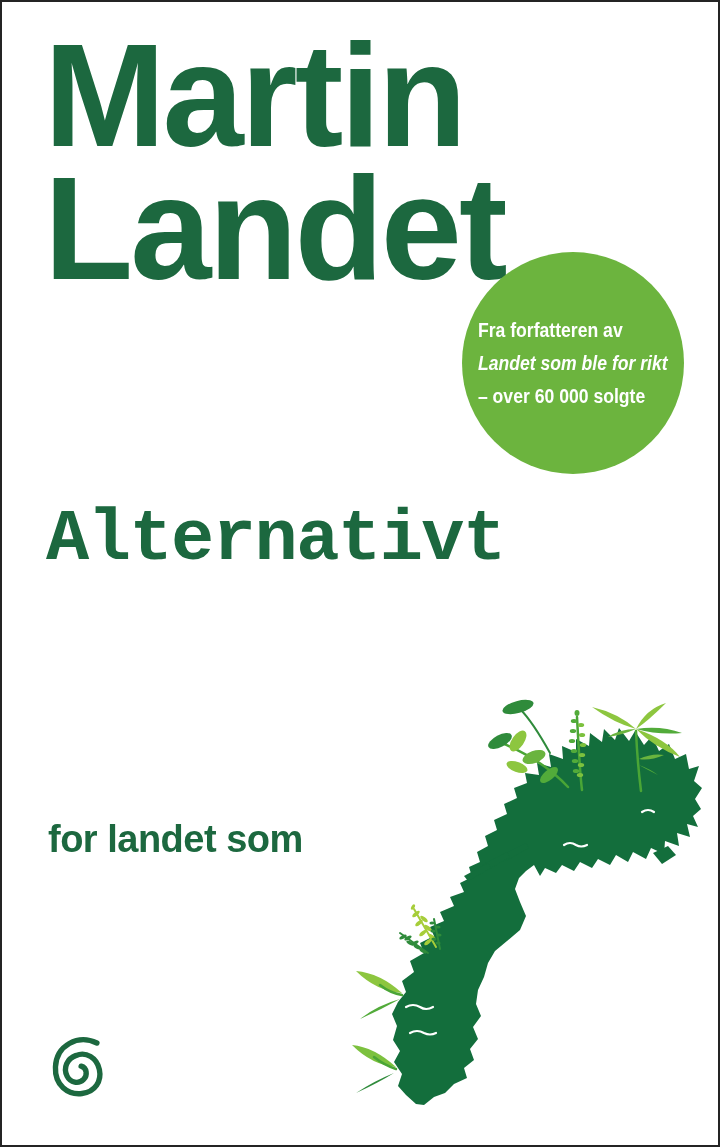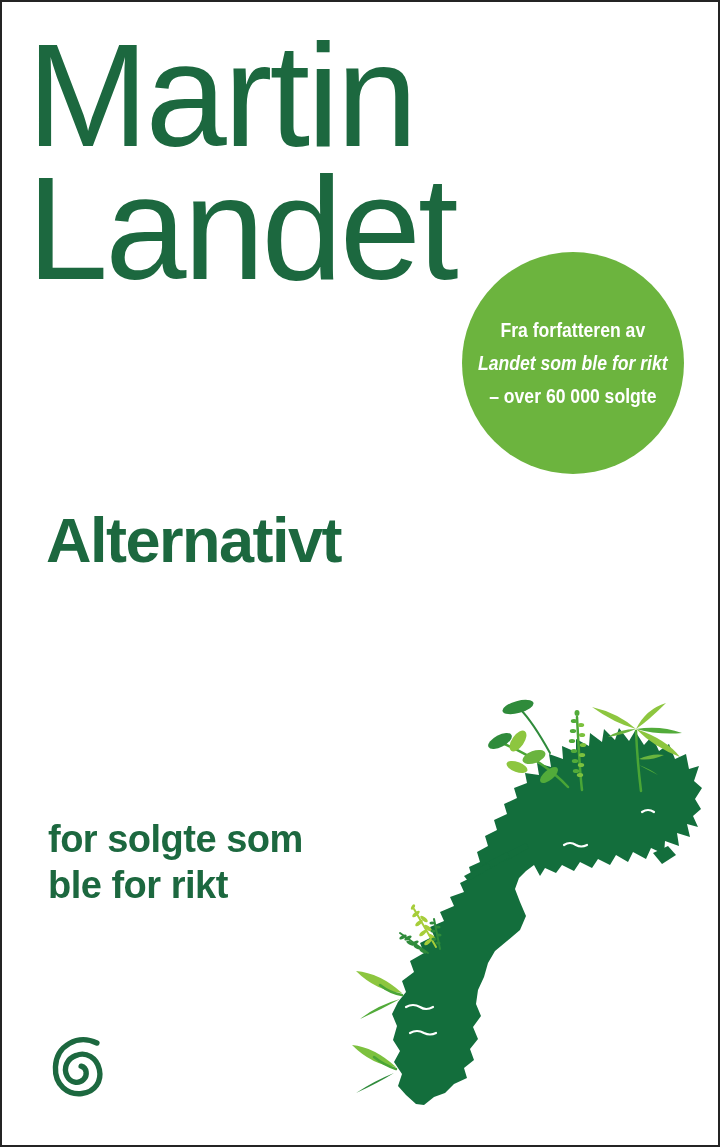--- a/index.html
+++ b/index.html
@@ -6,44 +6,45 @@
   .cover{
     position:relative;
     width:716px;height:1143px;
     border:2px solid #242424;
     background:var(--bg,#ffffff);
     overflow:hidden;
     font-family:"Liberation Sans",sans-serif;
   }
   
   .author{
-    position:absolute;left:25px;top:27px;
-    font-size:146px;line-height:133px;font-weight:normal;
+    position:absolute;left:42px;top:27px;
+    font-size:146px;line-height:133px;font-weight:bold;
     letter-spacing:-3px;color:var(--text-green,#1c683f);
     white-space:nowrap;
   }
   
   .badge{
     position:absolute;left:460px;top:250px;width:222px;height:222px;
     border-radius:50%;background:var(--badge-green,#6cb43e);
-    display:flex;align-items:center;justify-content:center;text-align:center;
+    display:flex;align-items:center;justify-content:center;text-align:left;
   }
   .badge-inner{
     transform:scaleX(.88);transform-origin:center;
     color:var(--badge-text,#ffffff);
     font-size:20px;line-height:33px;font-weight:bold;
     white-space:nowrap;
   }
   .badge-inner .italic{font-style:italic;}
   
   .title{
     position:absolute;left:44px;top:486px;
-    font-size:63px;line-height:105px;font-weight:bold;
+    font-size:72px;line-height:105px;font-weight:bold;
     letter-spacing:-1.5px;color:var(--text-green,#1c683f);
     white-space:nowrap;
+    font-family:Liberation Mono, monospace;
   }
   
   .subtitle{
     position:absolute;left:46px;top:814px;
     font-size:38px;line-height:46px;font-weight:bold;
     letter-spacing:-.5px;color:var(--text-green,#1c683f);
     white-space:nowrap;
   }
   
   .map-wrap{position:absolute;left:348px;top:693px;width:356px;height:414px;}
@@ -79,22 +80,21 @@
       <div class="italic">Landet som ble for rikt</div>
       <div>– over 60 000 solgte</div>
     </div>
   </div>
 
   <div class="title">
     <div>Alternativt</div>
   </div>
 
   <div class="subtitle">
-    <div>for solgte som</div>
-    <div>ble for rikt</div>
+    <div>for landet som</div>
   </div>
 
   <div class="map-wrap">
     <svg width="356" height="414" viewBox="0 0 356 414">
 
       <polygon class="map-fill" points="
         66,409 56,400 48,391 52,379 44,367 50,356 43,345 47,331 42,319 48,307
         56,297 52,286 64,277 60,266 74,258 70,248 84,241 80,232 94,226 90,217
         104,211 100,202 114,197 110,188 122,182 119,172 130,167 127,157 138,151
         135,141 147,135 144,125 157,119 154,109 167,103 164,93 177,88 175,78

